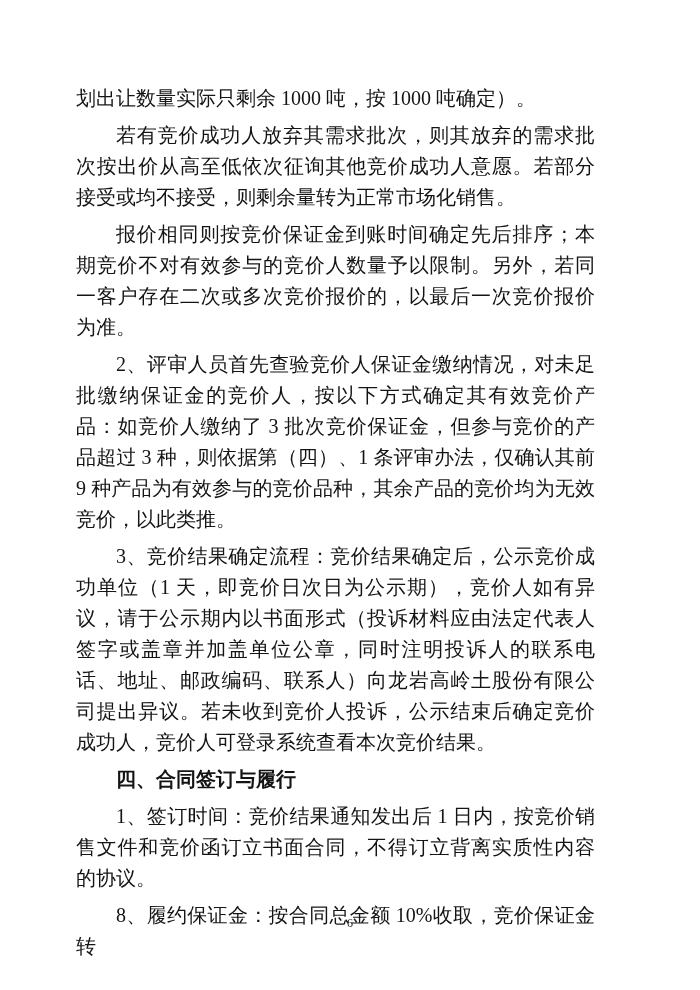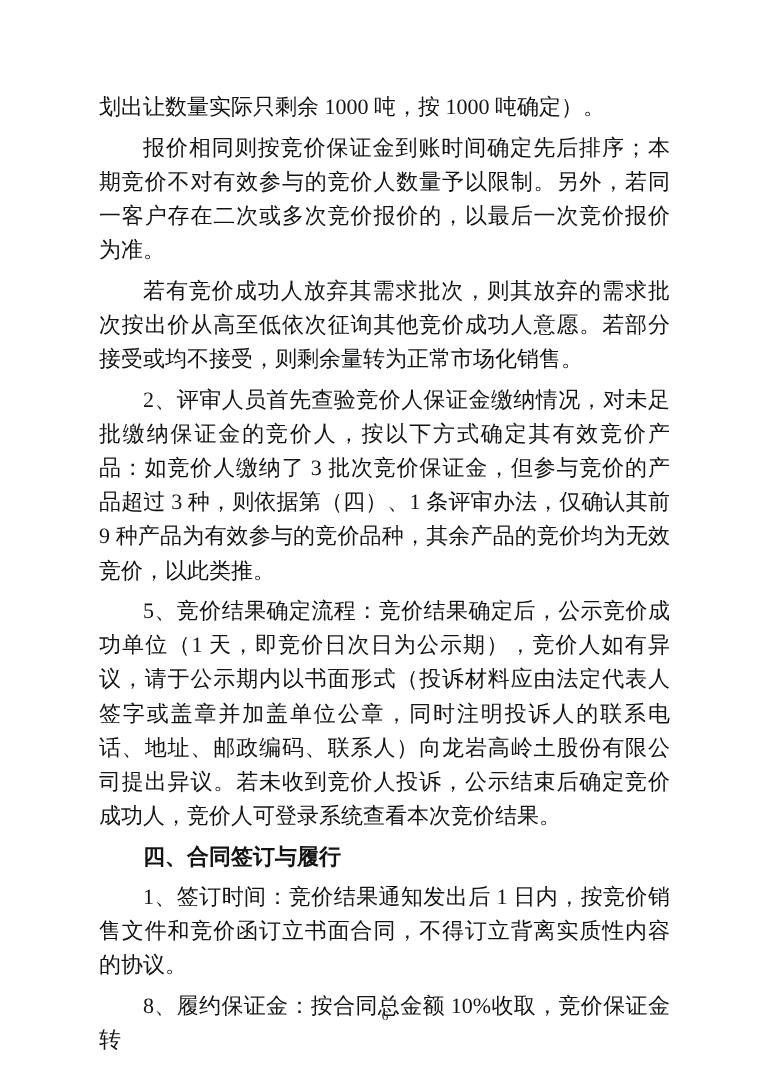--- a/index.html
+++ b/index.html
@@ -11,21 +11,21 @@
     position: relative;
     width: 700px;
     height: 990px;
     background: #ffffff;
     overflow: hidden;
     font-family: "Liberation Serif", "DejaVu Serif", serif;
     color: #141414;
   }
   .content {
     position: absolute;
-    left: 90px;
+    left: 76px;
     top: 83px;
     width: 519px;
   }
   .content p {
     margin: 0 0 6px 0;
     font-size: 20px;
     line-height: 31px;
     text-align: justify;
     text-justify: inter-ideograph;
     word-break: break-all;
@@ -48,22 +48,22 @@
     line-height: 16px;
     color: #222222;
   }
 </style>
 </head>
 <body>
 
 <div class="page">
   <div class="content">
     <p>划出让数量实际只剩余 1000 吨，按 1000 吨确定）。</p>
+    <p class="indent">若有竞价成功人放弃其需求批次，则其放弃的需求批次按出价从高至低依次征询其他竞价成功人意愿。若部分接受或均不接受，则剩余量转为正常市场化销售。</p>
     <p class="indent">报价相同则按竞价保证金到账时间确定先后排序；本期竞价不对有效参与的竞价人数量予以限制。另外，若同一客户存在二次或多次竞价报价的，以最后一次竞价报价为准。</p>
-    <p class="indent">若有竞价成功人放弃其需求批次，则其放弃的需求批次按出价从高至低依次征询其他竞价成功人意愿。若部分接受或均不接受，则剩余量转为正常市场化销售。</p>
     <p class="indent">2、评审人员首先查验竞价人保证金缴纳情况，对未足批缴纳保证金的竞价人，按以下方式确定其有效竞价产品：如竞价人缴纳了 3 批次竞价保证金，但参与竞价的产品超过 3 种，则依据第（四）、1 条评审办法，仅确认其前 9 种产品为有效参与的竞价品种，其余产品的竞价均为无效竞价，以此类推。</p>
-    <p class="indent">5、竞价结果确定流程：竞价结果确定后，公示竞价成功单位（1 天，即竞价日次日为公示期），竞价人如有异议，请于公示期内以书面形式（投诉材料应由法定代表人签字或盖章并加盖单位公章，同时注明投诉人的联系电话、地址、邮政编码、联系人）向龙岩高岭土股份有限公司提出异议。若未收到竞价人投诉，公示结束后确定竞价成功人，竞价人可登录系统查看本次竞价结果。</p>
+    <p class="indent">3、竞价结果确定流程：竞价结果确定后，公示竞价成功单位（1 天，即竞价日次日为公示期），竞价人如有异议，请于公示期内以书面形式（投诉材料应由法定代表人签字或盖章并加盖单位公章，同时注明投诉人的联系电话、地址、邮政编码、联系人）向龙岩高岭土股份有限公司提出异议。若未收到竞价人投诉，公示结束后确定竞价成功人，竞价人可登录系统查看本次竞价结果。</p>
     <p class="heading">四、合同签订与履行</p>
     <p class="indent">1、签订时间：竞价结果通知发出后 1 日内，按竞价销售文件和竞价函订立书面合同，不得订立背离实质性内容的协议。</p>
     <p class="indent">8、履约保证金：按合同总金额 10%收取，竞价保证金转</p>
   </div>
   <div class="page-number">6</div>
 </div>
 
 </body></html>

